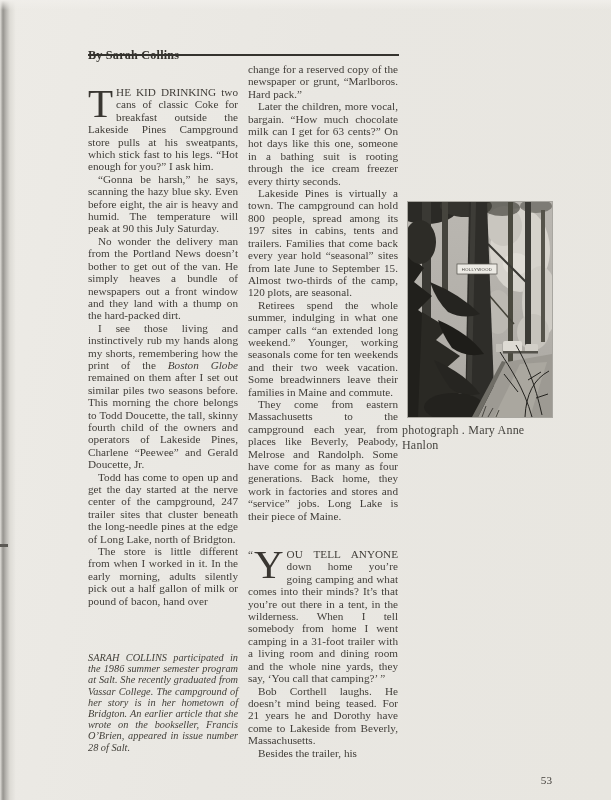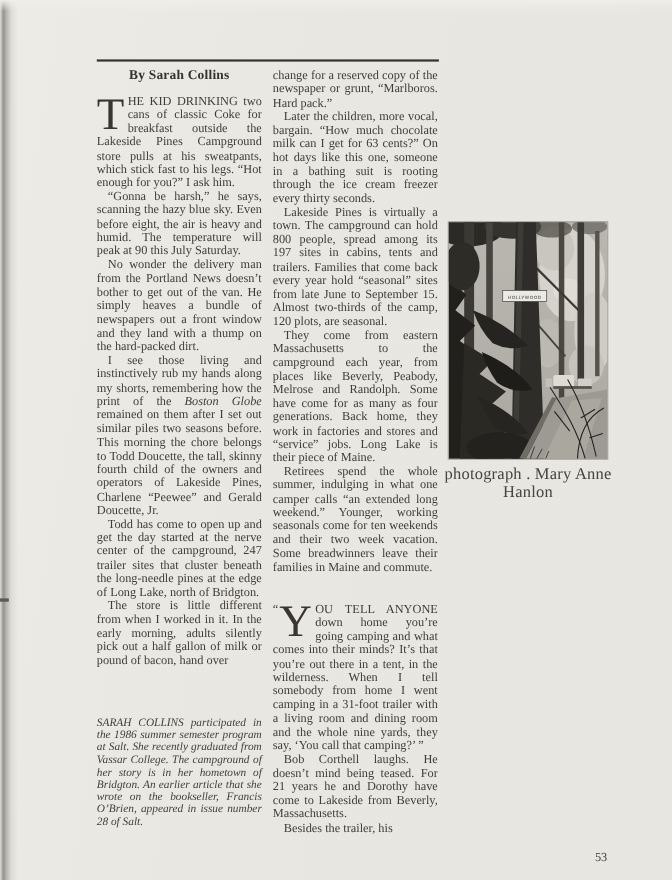--- a/index.html
+++ b/index.html
@@ -16,22 +16,22 @@
   }
   .scan-edge-top {
     position:absolute; left:0; top:0; right:0; height:10px;
     background:linear-gradient(180deg,#f0eeea 0,rgba(236,234,229,0) 10px);
   }
   .edge-mark { position:absolute; left:0; top:544px; width:8px; height:3px; background:#5b5954; }
 
   .rule { position:absolute; left:88px; top:54px; width:311px; height:2px; background:#35332e; }
 
   .byline {
-    position:absolute; left:88px; top:61px; width:150px;
-    text-align:center; font-weight:bold; font-size:12.2px; color:#34322d;
+    position:absolute; left:88px; top:48px; width:150px;
+    font-weight:bold; font-size:12.2px; color:#34322d;
     letter-spacing:.2px;
   }
 
   .col {
     position:absolute; width:150px;
     font-size:11.2px; line-height:12.4px; text-align:justify;
     overflow:hidden; color:#403d38;
   }
   .col-left  { left:88px;  top:86px; height:560px; }
   .col-right { left:248px; top:63px; height:706px; }
@@ -56,21 +56,21 @@
 
   .photo-fig {
     position:absolute; left:408px; top:202px; width:144px; height:215px;
     box-shadow:0 0 0 1px rgba(90,88,82,.45), inset 0 0 8px rgba(0,0,0,.2);
     background:#b5b2ac;
   }
   .photo-fig svg { display:block; width:144px; height:215px; }
 
   .caption {
     position:absolute; left:402px; top:423px; width:156px;
-    text-align:center; font-size:15px; color:#46443f; letter-spacing:.2px;
+    text-align:left; font-size:12px; color:#46443f; letter-spacing:.2px;
   }
 
   .page-number {
     position:absolute; left:88px; top:774px; width:464px;
     text-align:right; font-size:11.2px; color:#403d38;
   }
 </style>
 </head>
 <body>
 
@@ -92,22 +92,22 @@
     <p><span>Todd has come to open up and get the day started at the nerve center of the campground, 247 trailer sites that cluster beneath the long-needle pines at the edge of Long Lake, north of Bridgton.</span></p>
     <p><span>The store is little different from when I worked in it. In the early morning, adults silently pick out a half gallon of milk or pound of bacon, hand over</span></p>
   </div>
 
   <div class="bio">SARAH COLLINS participated in the 1986 summer semester program at Salt. She recently graduated from Vassar College. The campground of her story is in her hometown of Bridgton. An earlier article that she wrote on the bookseller, Francis O’Brien, appeared in issue number 28 of Salt.</div>
 
   <div class="col col-right">
     <p class="first"><span>change for a reserved copy of the newspaper or grunt, “Marlboros. Hard pack.”</span></p>
     <p><span>Later the children, more vocal, bargain. “How much chocolate milk can I get for 63 cents?” On hot days like this one, someone in a bathing suit is rooting through the ice cream freezer every thirty seconds.</span></p>
     <p><span>Lakeside Pines is virtually a town. The campground can hold 800 people, spread among its 197 sites in cabins, tents and trailers. Families that come back every year hold “seasonal” sites from late June to September 15. Almost two-thirds of the camp, 120 plots, are seasonal.</span></p>
+    <p><span>Retirees spend the whole summer, indulging in what one camper calls “an extended long weekend.” Younger, working seasonals come for ten weekends and their two week vacation. Some breadwinners leave their families in Maine and commute.</span></p>
     <p><span>They come from eastern Massachusetts to the campground each year, from places like Beverly, Peabody, Melrose and Randolph. Some have come for as many as four generations. Back home, they work in factories and stores and “service” jobs. Long Lake is their piece of Maine.</span></p>
-    <p><span>Retirees spend the whole summer, indulging in what one camper calls “an extended long weekend.” Younger, working seasonals come for ten weekends and their two week vacation. Some breadwinners leave their families in Maine and commute.</span></p>
     <p class="first gap"><span class="dc-wrap">
           <span class="oq">“</span>
           <span class="dc">Y</span>
         </span><span>OU TELL ANYONE down home you’re going camping and what comes into their minds? It’s that you’re out there in a tent, in the wilderness. When I tell somebody from home I went camping in a 31-foot trailer with a living room and dining room and the whole nine yards, they say, ‘You call that camping?’ ”</span></p>
     <p><span>Bob Corthell laughs. He doesn’t mind being teased. For 21 years he and Dorothy have come to Lakeside from Beverly, Massachusetts.</span></p>
     <p><span>Besides the trailer, his</span></p>
   </div>
 
   <figure class="photo-fig" style="margin:0">
     <svg viewBox="0 0 144 215" xmlns="http://www.w3.org/2000/svg">

